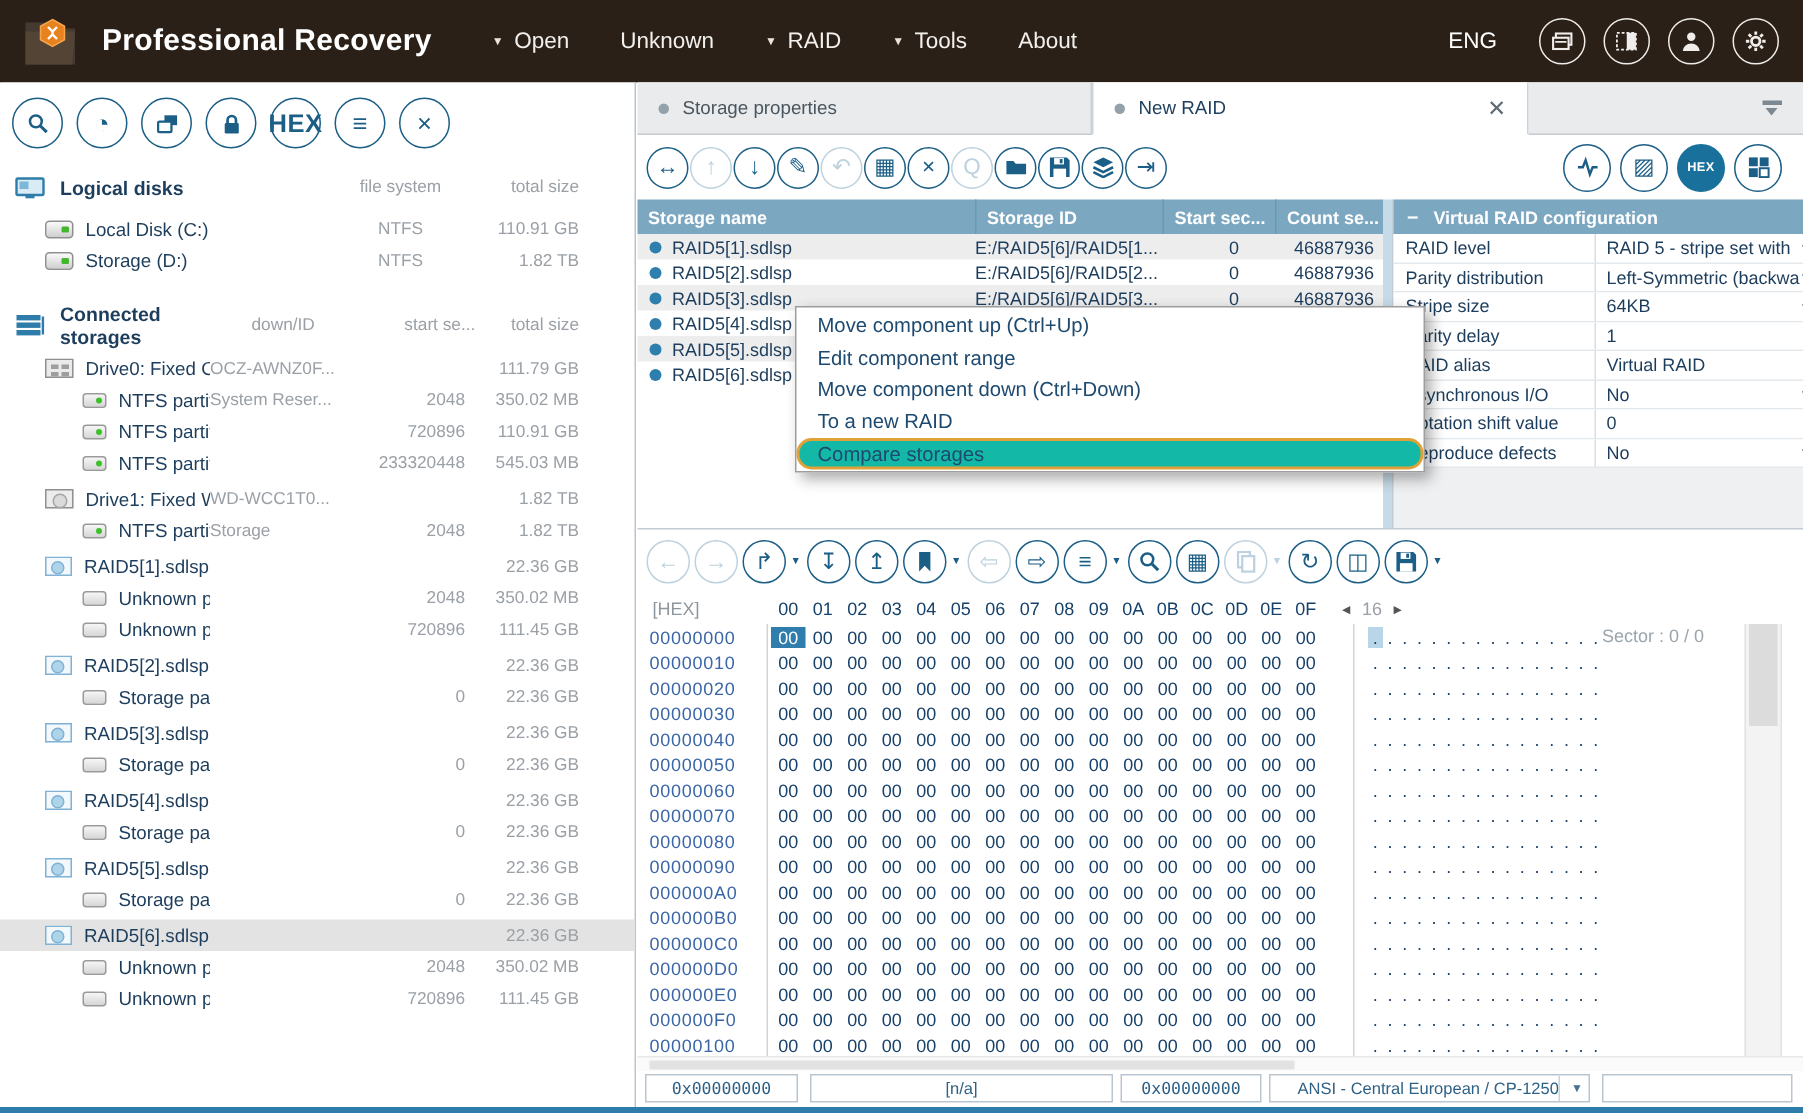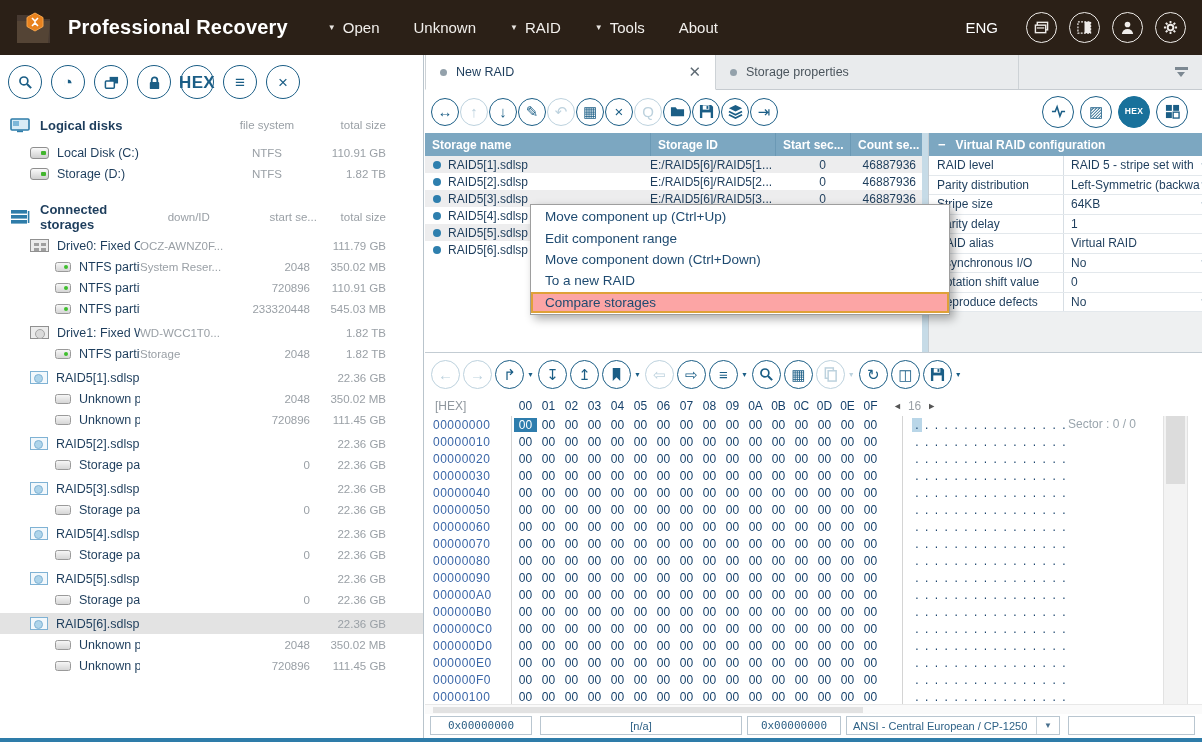--- a/index.html
+++ b/index.html
@@ -103,21 +103,21 @@
   .crow .cl{width:134px;flex:none;padding-left:8px;overflow:hidden;white-space:nowrap;}
   .crow .cv{flex:1;display:flex;align-items:center;border-left:1px solid #d7dee4;height:100%;padding-left:7px;overflow:hidden;white-space:nowrap;}
   .crow .cv .vtext{flex:1;overflow:hidden;white-space:nowrap;}
   .crow .cv .vtri{font-size:8px;color:#49708e;margin-right:6px;flex:none;}
 
   
   .ctxmenu{position:absolute;left:530px;top:204px;width:420px;background:#fff;border:1px solid #9e9e9e;
            box-shadow:4px 4px 9px rgba(0,0,0,.33);z-index:50;padding:1px 0;}
   .mi{height:21.4px;display:flex;align-items:center;padding-left:12px;font-size:13.5px;color:#1e4a70;
       border:2px solid transparent;}
-  .mi.hl{background:#fca5a5;border-color:#dfa138;}
+  .mi.hl{background:#14b8a6;border-color:#dfa138;border-radius:10px;}
 
   
   .hexpanel{position:absolute;top:297px;left:0;right:0;bottom:0;border-top:1px solid #c3ccd3;background:#fff;}
   .hextoolbar{height:43px;display:flex;align-items:center;padding-left:6px;gap:3px;}
   .hextoolbar .cbtn{width:29px;height:29px;}
   .mono{font-family:"DejaVu Sans Mono",monospace;}
   .hexhead{height:20px;display:flex;align-items:center;font-size:12px;}
   .hexhead .mode{position:absolute;left:10px;color:#8f979e;}
   .hexhead .hb{position:absolute;width:23px;text-align:center;color:#16416b;}
   .hexhead .stepper{position:absolute;left:468px;display:flex;align-items:center;gap:6px;}
@@ -132,21 +132,21 @@
   .a{position:absolute;width:9.8px;text-align:center;color:#16416b;font-size:12px;}
   .a.sela{background:#b9d6e8;}
   .sector{position:absolute;left:643px;top:1px;width:95px;overflow:hidden;white-space:nowrap;color:#9aa5ad;font-size:12px;}
   .vsb{position:absolute;top:0;bottom:0;left:738px;width:25px;background:#f3f3f3;border-left:1px solid #e2e2e2;border-right:1px solid #e2e2e2;}
   .vsb .thumb{position:absolute;top:0;left:2px;right:2px;height:68px;background:#dcdcdc;}
   .hsb{position:absolute;left:0;right:0;bottom:24px;height:10px;background:#fafafa;border-top:1px solid #e8e8e8;}
   .hsb .thumb{position:absolute;left:8px;top:2px;width:430px;height:6px;background:#e2e2e2;}
   .hexstatus{position:absolute;left:0;right:0;bottom:0;height:24px;background:#fff;}
   .sbox{position:absolute;top:2px;height:19px;border:1px solid #b9c6d0;background:#fff;color:#2e6186;font-size:11px;
         display:flex;align-items:center;justify-content:center;overflow:hidden;white-space:nowrap;}
-  .sbox.enc{justify-content:flex-start;padding-left:6px;}
+  .sbox.enc{justify-content:flex-start;padding-left:18px;}
   .sbox.enc .etri{margin-left:auto;border-left:1px solid #c9d3da;height:100%;display:flex;align-items:center;padding:0 7px;font-size:8px;color:#49708e;}
 
   .bottombar{position:absolute;left:0;right:0;bottom:0;height:4px;background:#2e7ca9;}
 </style>
 </head>
 <body>
 
 <svg width="0" height="0" style="position:absolute">
   <defs>
     <symbol id="i-magnifier" viewBox="0 0 16 16">
@@ -541,28 +541,28 @@
           </div>
           <div class="c-label"></div>
           <div class="c-start">720896</div>
           <div class="c-size">111.45 GB</div>
         </div>
       </div>
   </div>
 
   <div class="main">
     <div class="tabbar">
+      <div class="tab" style="width:303px;">
+        <span class="tdot"></span>
+        <span>Storage properties</span>
+      </div>
       <div class="tab active" style="width:291px;">
         <span class="tdot"></span>
         <span>New RAID</span>
         <span class="tabx">✕</span>
-      </div>
-      <div class="tab" style="width:303px;">
-        <span class="tdot"></span>
-        <span>Storage properties</span>
       </div>
       <div class="funnel"></div>
     </div>
 
     <div class="mtoolbar" id="maintb">
       <span class="tb-item">
           <button class="cbtn">
             <span class="glyph">↔</span>
           </button>
         </span>

